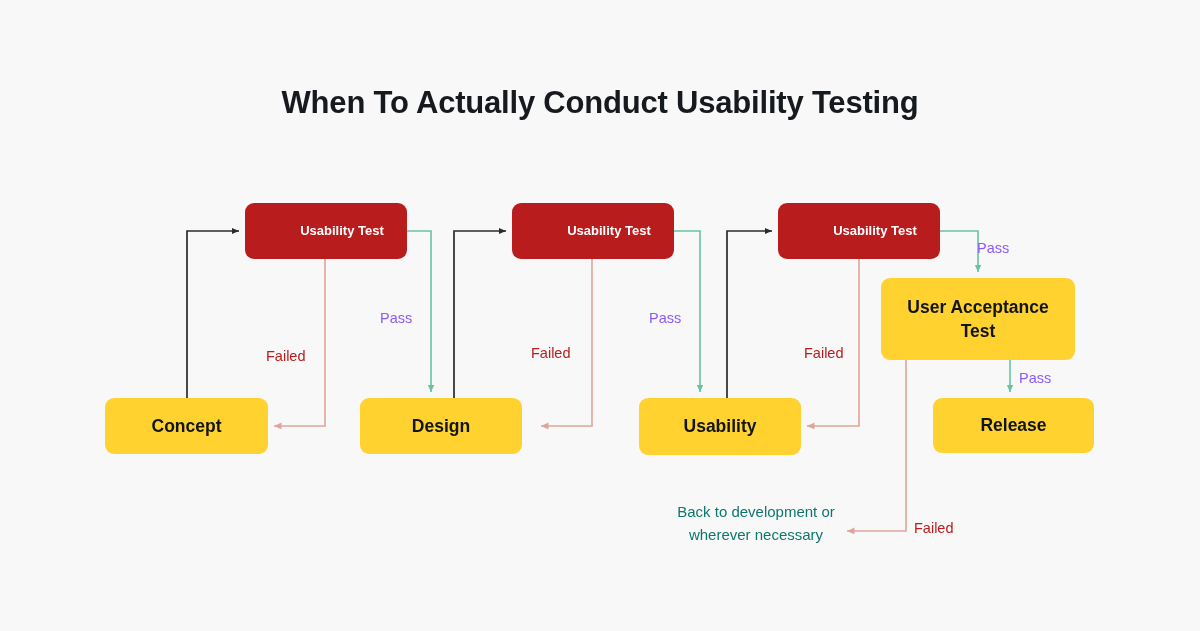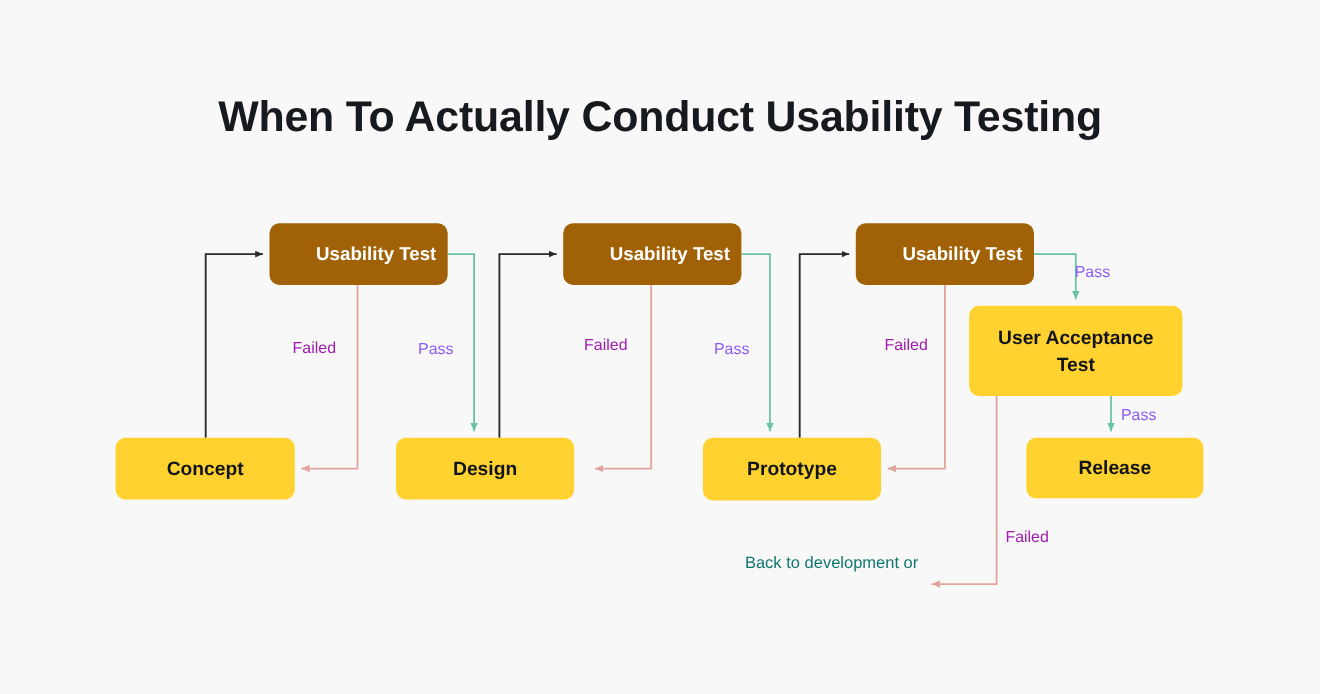--- a/index.html
+++ b/index.html
@@ -25,57 +25,57 @@
     top: 0;
     width: 1200px;
     height: 631px;
   }
   .page-title {
     position: absolute;
     left: 0;
     top: 85px;
     width: 1200px;
     text-align: center;
-    font-size: 39px;
+    font-size: 31px;
     font-weight: bold;
     color: #16191d;
     letter-spacing: -0.2px;
   }
   .node {
     position: absolute;
     box-sizing: border-box;
     display: flex;
     align-items: center;
     justify-content: center;
     text-align: center;
     border-radius: 9px;
     font-weight: bold;
     line-height: 1.38;
     z-index: 3;
   }
   .node-test {
-    background: #a16207;
+    background: #b91c1c;
     color: #ffffff;
-    font-size: 17px;
+    font-size: 13px;
     padding-left: 32px;
   }
   .node-stage {
     background: #ffd230;
     color: #111418;
     font-size: 17.5px;
   }
   .edge-label {
     position: absolute;
     font-size: 14.5px;
     font-weight: normal;
     white-space: nowrap;
     z-index: 4;
   }
   .label-pass { color: #8b5cf6; }
-  .label-failed { color: #a21caf; }
+  .label-failed { color: #b91c1c; margin-top: 39px; }
   .note-text {
     position: absolute;
     font-size: 15px;
     color: #0f766e;
     text-align: center;
     line-height: 1.55;
     z-index: 4;
   }
 </style>
 </head>
@@ -124,21 +124,21 @@
 
   <div class="node node-stage" style="left:360px; top:398px; width:162px; height:56px;">
     <span>Design</span>
   </div>
 
   <div class="node node-test" style="left:512px; top:203px; width:162px; height:56px;">
     <span>Usability Test</span>
   </div>
 
   <div class="node node-stage" style="left:639px; top:398px; width:162px; height:57px;">
-    <span>Prototype</span>
+    <span>Usability</span>
   </div>
 
   <div class="node node-test" style="left:778px; top:203px; width:162px; height:56px;">
     <span>Usability Test</span>
   </div>
 
   <div class="node node-stage" style="left:881px; top:278px; width:194px; height:82px; padding:0 16px;">
     <span>User Acceptance Test</span>
   </div>
 
@@ -157,15 +157,16 @@
   <div class="edge-label label-failed" style="left:804px; top:306px;">Failed</div>
 
   <div class="edge-label label-pass" style="left:977px; top:240px;">Pass</div>
 
   <div class="edge-label label-pass" style="left:1019px; top:370px;">Pass</div>
 
   <div class="edge-label label-failed" style="left:914px; top:481px;">Failed</div>
 
   <div class="note-text" style="left:636px; top:500px; width:240px;">
     <div>Back to development or</div>
+    <div>wherever necessary</div>
   </div>
 
 </div>
 
 </body></html>

